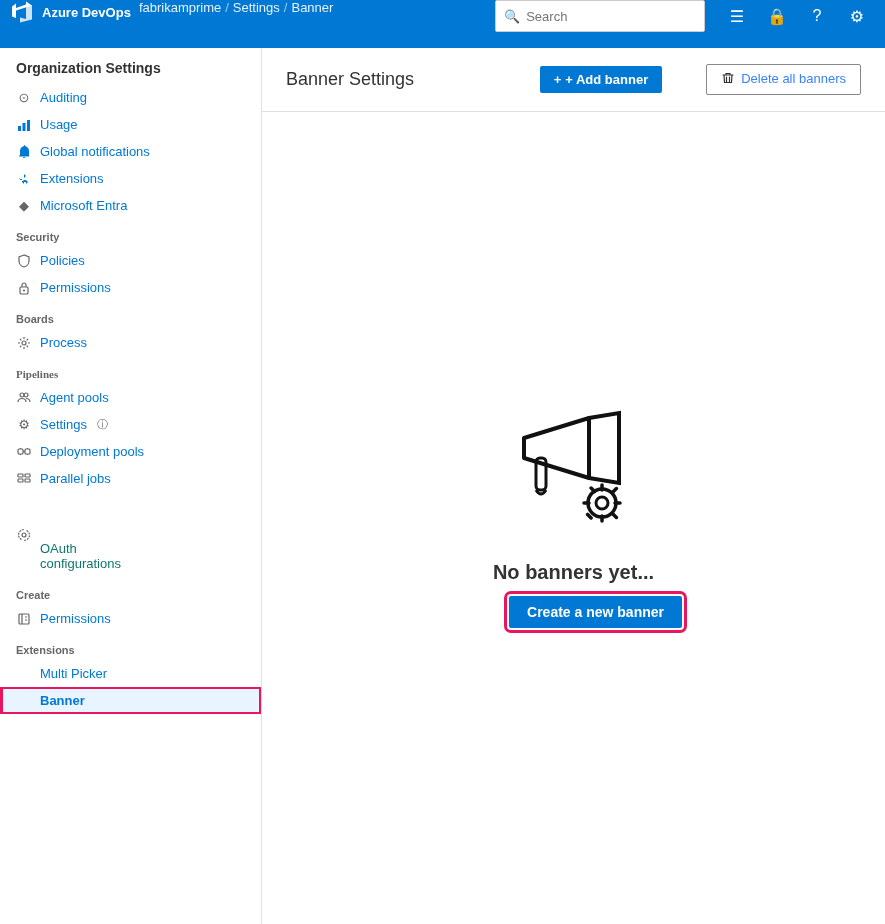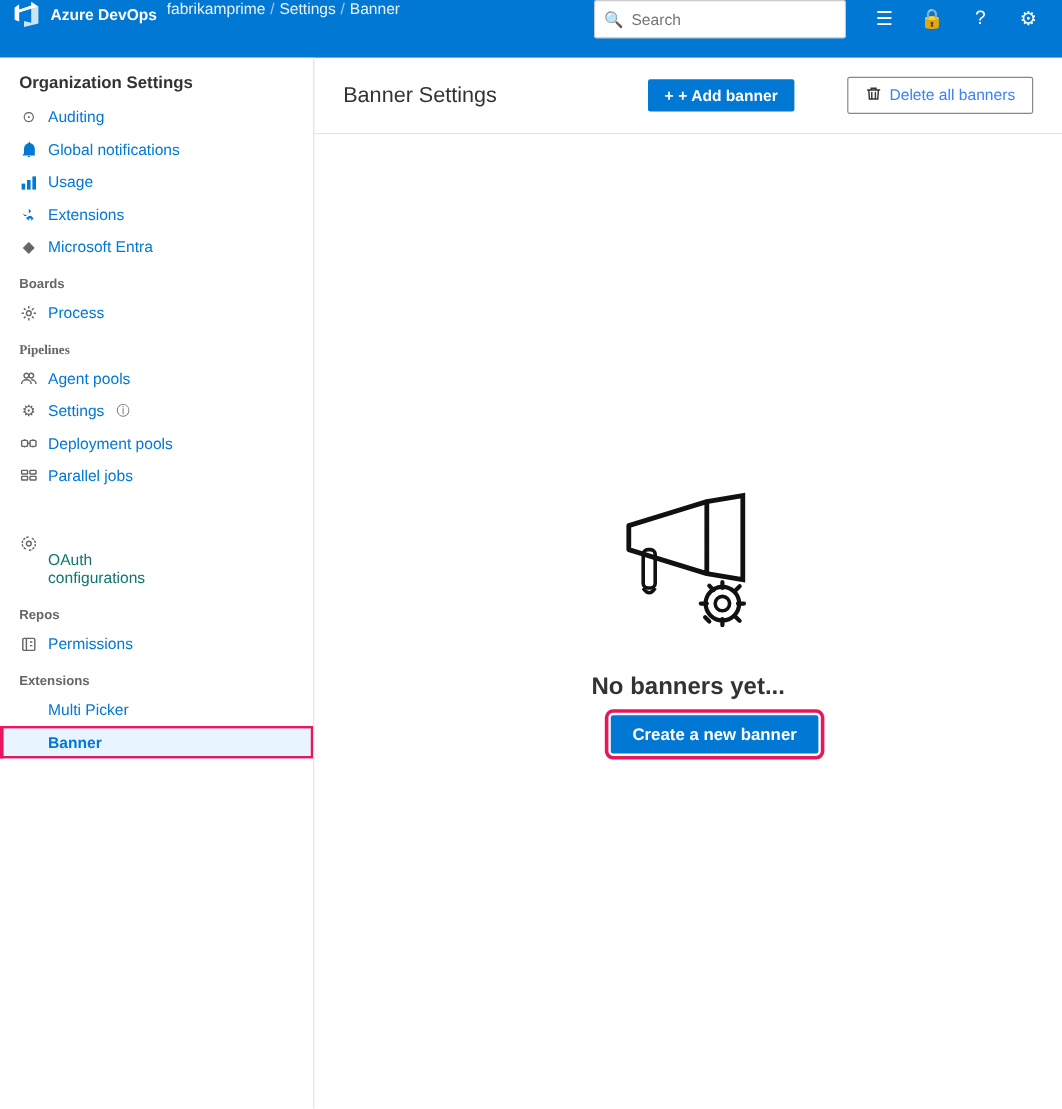--- a/index.html
+++ b/index.html
@@ -129,49 +129,70 @@
     <div class="sidebar-title">Organization Settings</div>
 
     <div>
       <div class="sidebar-item">
         <span class="sidebar-item-icon">⊙</span>
         <span class="sidebar-item-text">Auditing</span>
       </div>
       <div class="sidebar-item">
         <span class="sidebar-item-icon">
           <svg width="14" height="14" viewBox="0 0 14 14" fill="none">
-              <path d="M7 13c.6 0 1-.4 1-1H6c0 .6.4 1 1 1zm5-3V6c0-2.4-1.7-4.4-4-4.9V.5c0-.3-.2-.5-.5-.5s-.5.2-.5.5v.6C4.7 1.6 3 3.6 3 6v4l-1 1v.5h10V10l-1-1z" fill="#0078d4"></path>
-            </svg>
-        </span>
-        <span class="sidebar-item-text">Global notifications</span>
-      </div>
-      <div class="sidebar-item">
-        <span class="sidebar-item-icon">
-          <svg width="14" height="14" viewBox="0 0 14 14" fill="none">
               <rect x="1" y="8" width="3" height="5" fill="#0078d4"></rect>
               <rect x="5.5" y="5" width="3" height="8" fill="#0078d4"></rect>
               <rect x="10" y="2" width="3" height="11" fill="#0078d4"></rect>
             </svg>
         </span>
         <span class="sidebar-item-text">Usage</span>
       </div>
       <div class="sidebar-item">
         <span class="sidebar-item-icon">
           <svg width="14" height="14" viewBox="0 0 14 14" fill="none">
+              <path d="M7 13c.6 0 1-.4 1-1H6c0 .6.4 1 1 1zm5-3V6c0-2.4-1.7-4.4-4-4.9V.5c0-.3-.2-.5-.5-.5s-.5.2-.5.5v.6C4.7 1.6 3 3.6 3 6v4l-1 1v.5h10V10l-1-1z" fill="#0078d4"></path>
+            </svg>
+        </span>
+        <span class="sidebar-item-text">Global notifications</span>
+      </div>
+      <div class="sidebar-item">
+        <span class="sidebar-item-icon">
+          <svg width="14" height="14" viewBox="0 0 14 14" fill="none">
               <path d="M2 7l3-3h2V2l2 2-2 2V4H5L3 6v2h2v2l2-2 2 2-2-2V8h2l2 2-2 2v-2H7v2l-2-2 2-2V9H5V7H2z" fill="#0078d4"></path>
             </svg>
         </span>
         <span class="sidebar-item-text">Extensions</span>
       </div>
       <div class="sidebar-item">
         <span class="sidebar-item-icon">◆</span>
         <span class="sidebar-item-text">Microsoft Entra</span>
       </div>
     </div>
 
+    <div>
+      <div class="sidebar-section-header">Security</div>
+      <div class="sidebar-item">
+        <span class="sidebar-item-icon">
+          <svg width="14" height="14" viewBox="0 0 14 14" fill="none">
+              <path d="M7 1L2 3v4c0 3 2.2 5.5 5 6 2.8-.5 5-3 5-6V3L7 1z" stroke="#666" stroke-width="1.2" fill="none"></path>
+            </svg>
+        </span>
+        <span class="sidebar-item-text">Policies</span>
+      </div>
+      <div class="sidebar-item">
+        <span class="sidebar-item-icon">
+          <svg width="14" height="14" viewBox="0 0 14 14" fill="none">
+              <rect x="3" y="6" width="8" height="7" rx="1" stroke="#666" stroke-width="1.2" fill="none"></rect>
+              <path d="M5 6V4a2 2 0 014 0v2" stroke="#666" stroke-width="1.2" fill="none"></path>
+              <circle cx="7" cy="9.5" r="1" fill="#666"></circle>
+            </svg>
+        </span>
+        <span class="sidebar-item-text">Permissions</span>
+      </div>
+    </div>
 
     <div>
       <div class="sidebar-section-header">Boards</div>
       <div class="sidebar-item">
         <span class="sidebar-item-icon">
           <svg width="14" height="14" viewBox="0 0 14 14" fill="none">
               <circle cx="7" cy="7" r="2" stroke="#666" stroke-width="1.2" fill="none"></circle>
               <path d="M7 1v2M7 11v2M1 7h2M11 7h2M2.9 2.9l1.4 1.4M9.7 9.7l1.4 1.4M2.9 11.1l1.4-1.4M9.7 4.3l1.4-1.4" stroke="#666" stroke-width="1.2"></path>
             </svg>
         </span>
@@ -224,21 +245,21 @@
               <circle cx="7" cy="7" r="2" stroke="#666" stroke-width="1.2" fill="none"></circle>
               <path d="M4.5 11.5c-2-1-3-3-3-4.5C1.5 4 4 1.5 7 1.5" stroke="#666" stroke-width="1.2" fill="none" stroke-dasharray="2 1"></path>
               <path d="M9.5 2.5c2 1 3 3 3 4.5 0 3-2.5 5.5-5.5 5.5" stroke="#666" stroke-width="1.2" fill="none" stroke-dasharray="2 1"></path>
             </svg>
         </span>
         <span class="sidebar-item-text" style="color:#0f766e;margin-top:43px;">OAuth<br>configurations</span>
       </div>
     </div>
 
     <div>
-      <div class="sidebar-section-header" style="font-size:11px;font-weight:700;color:#666;padding:12px 16px 4px 16px;">Repos</div>
+      <div class="sidebar-section-header" style="font-size:11px;font-weight:700;color:#666;padding:12px 16px 4px 16px;">Create</div>
       <div class="sidebar-item">
         <span class="sidebar-item-icon">
           <svg width="14" height="14" viewBox="0 0 14 14" fill="none">
               <rect x="2" y="2" width="10" height="10" rx="1" stroke="#666" stroke-width="1.2" fill="none"></rect>
               <path d="M5 2v10M8 5h2M8 8h2" stroke="#666" stroke-width="1.2"></path>
             </svg>
         </span>
         <span class="sidebar-item-text">Permissions</span>
       </div>
     </div>

